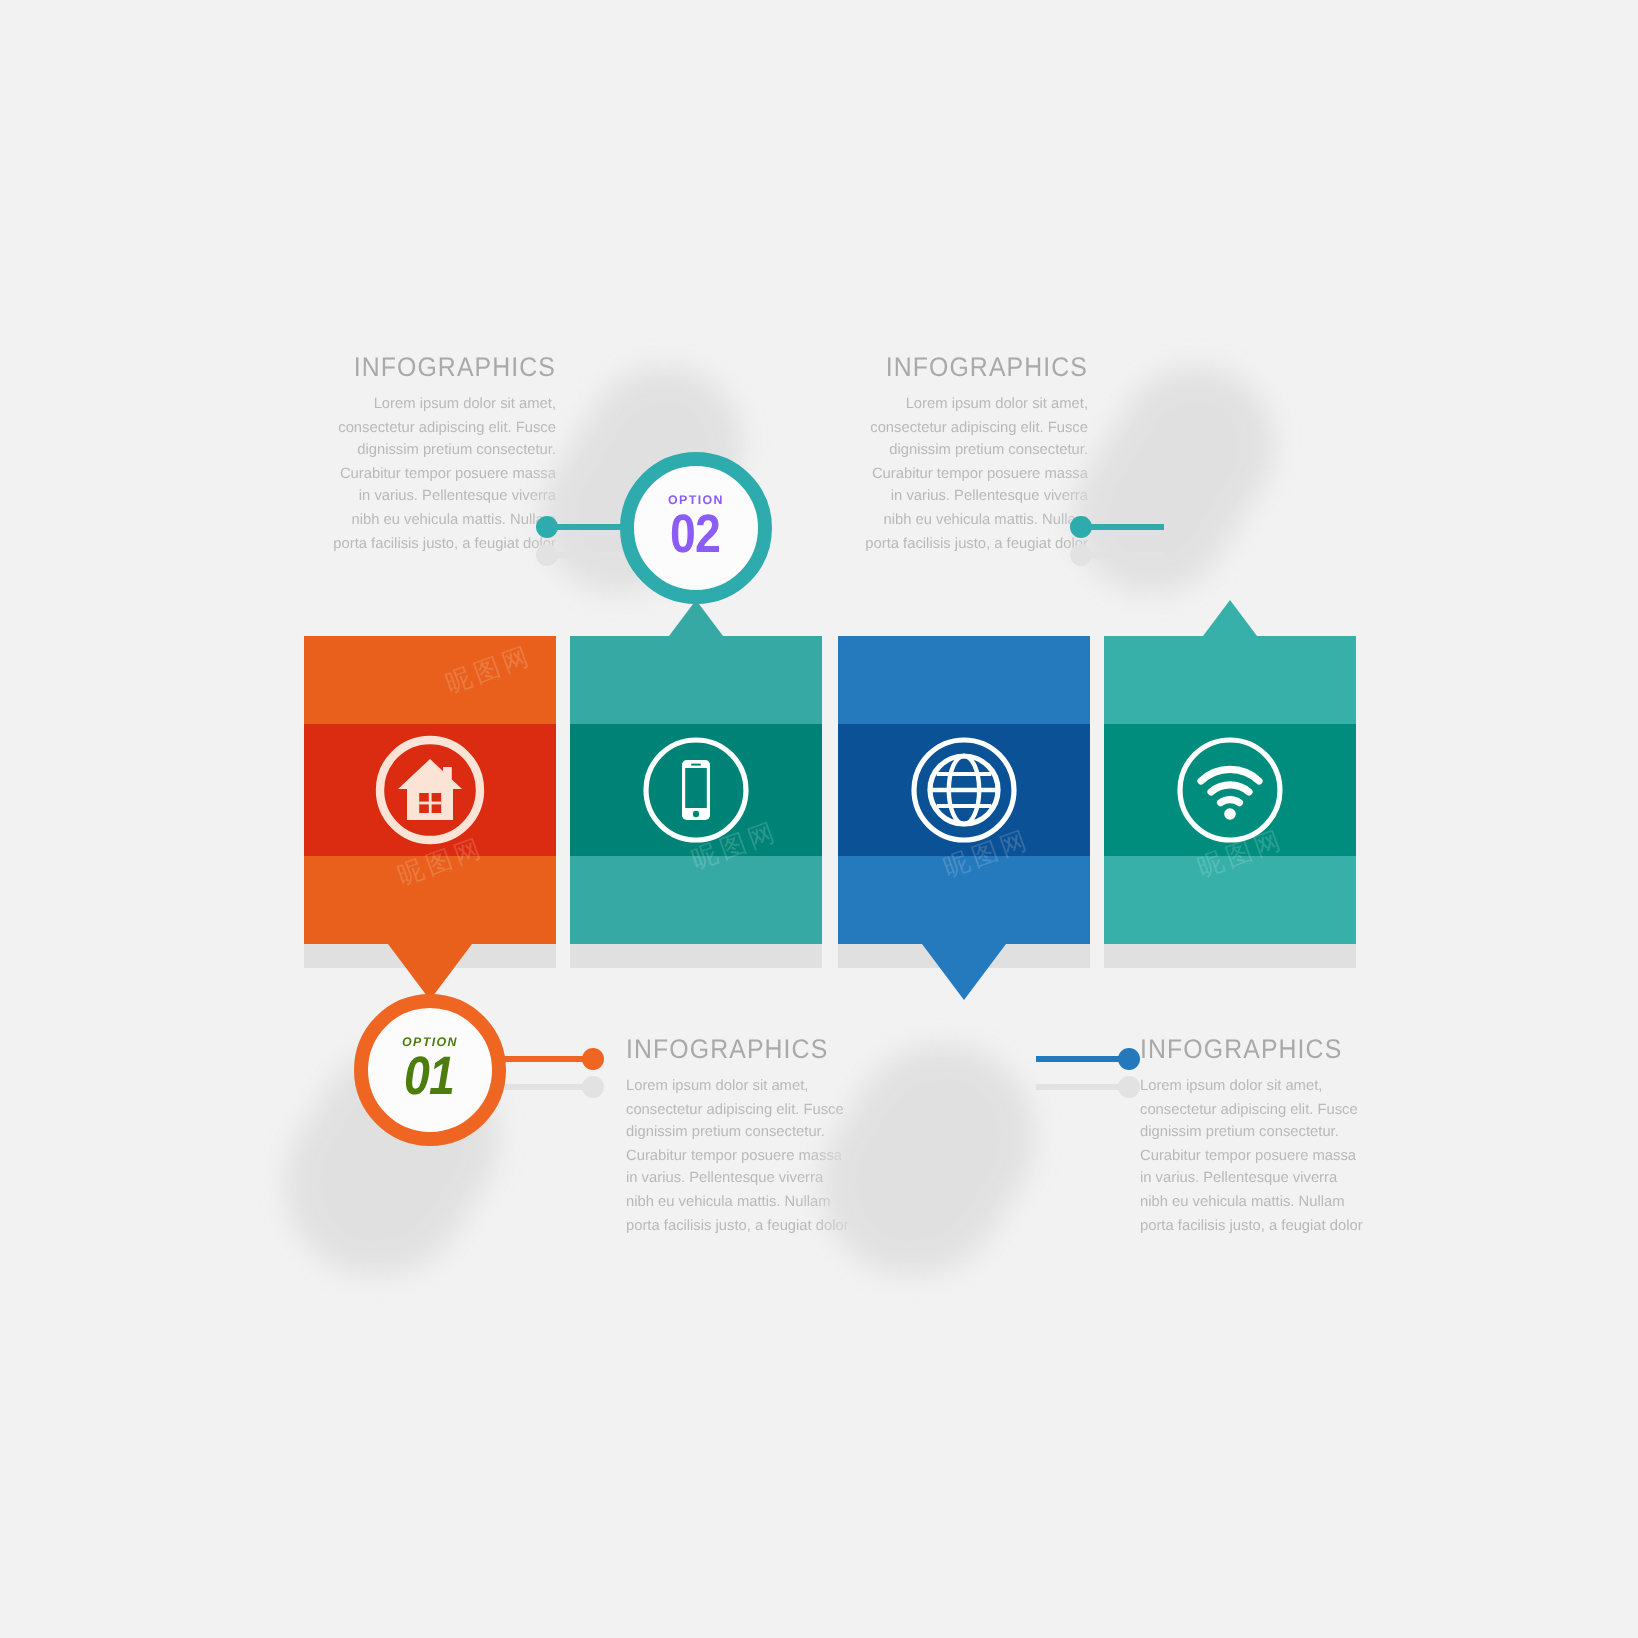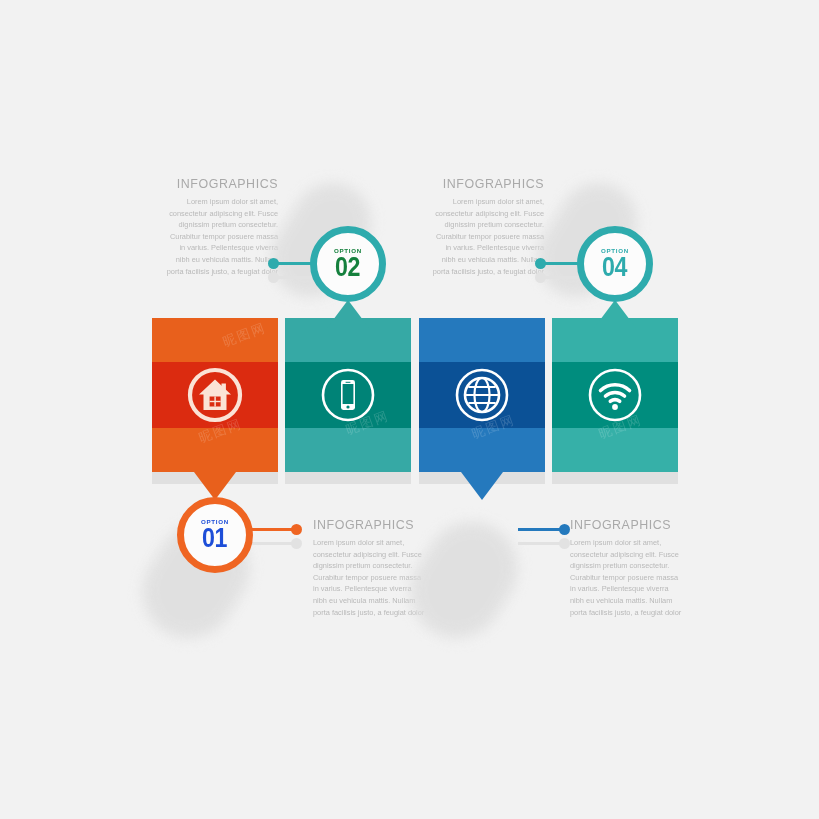--- a/index.html
+++ b/index.html
@@ -285,49 +285,42 @@
   </div>
 
   <div class="conn" style="left:268px; top:258px; width:48px; height:11px;">
     <div class="line" style="left:5px; width:42px; background:#2eabad;"></div>
     <div class="dot" style="left:0; background:#2eabad;"></div>
     <div class="line ghost" style="left:5px; width:42px; top:18px;"></div>
     <div class="dot ghost" style="left:0; top:14px;"></div>
   </div>
   <div class="badge" style="left:310px; top:226px;">
     <div class="ring" style="border-color:#2eabad;"></div>
-    <div class="labels" style="color:#15803d;">
+    <div class="labels" style="color:#8b5cf6;">
       <span class="opt-word">OPTION</span>
       <span class="opt-num">02</span>
     </div>
   </div>
 
   <div class="conn" style="left:535px; top:258px; width:48px; height:11px;">
     <div class="line" style="left:5px; width:42px; background:#2eabad;"></div>
     <div class="dot" style="left:0; background:#2eabad;"></div>
     <div class="line ghost" style="left:5px; width:42px; top:18px;"></div>
     <div class="dot ghost" style="left:0; top:14px;"></div>
   </div>
-  <div class="badge" style="left:577px; top:226px;">
-    <div class="ring" style="border-color:#2eabad;"></div>
-    <div class="labels" style="color:#2eabad;">
-      <span class="opt-word">OPTION</span>
-      <span class="opt-num">04</span>
-    </div>
-  </div>
 
   <div class="conn" style="left:250px; top:524px; width:52px; height:11px;">
     <div class="line" style="left:0; width:44px; background:#ef6522;"></div>
     <div class="dot" style="left:41px; background:#ef6522;"></div>
     <div class="line ghost" style="left:0; width:44px; top:18px;"></div>
     <div class="dot ghost" style="left:41px; top:14px;"></div>
   </div>
   <div class="badge" style="left:177px; top:497px;">
     <div class="ring" style="border-color:#ef6522;"></div>
-    <div class="labels" style="color:#1d4ed8;">
+    <div class="labels" style="color:#4d7c0f;font-style:italic;">
       <span class="opt-word">OPTION</span>
       <span class="opt-num">01</span>
     </div>
   </div>
 
   <div class="conn" style="left:518px; top:524px; width:52px; height:11px;">
     <div class="line" style="left:0; width:44px; background:#2479bd;"></div>
     <div class="dot" style="left:41px; background:#2479bd;"></div>
     <div class="line ghost" style="left:0; width:44px; top:18px;"></div>
     <div class="dot ghost" style="left:41px; top:14px;"></div>

